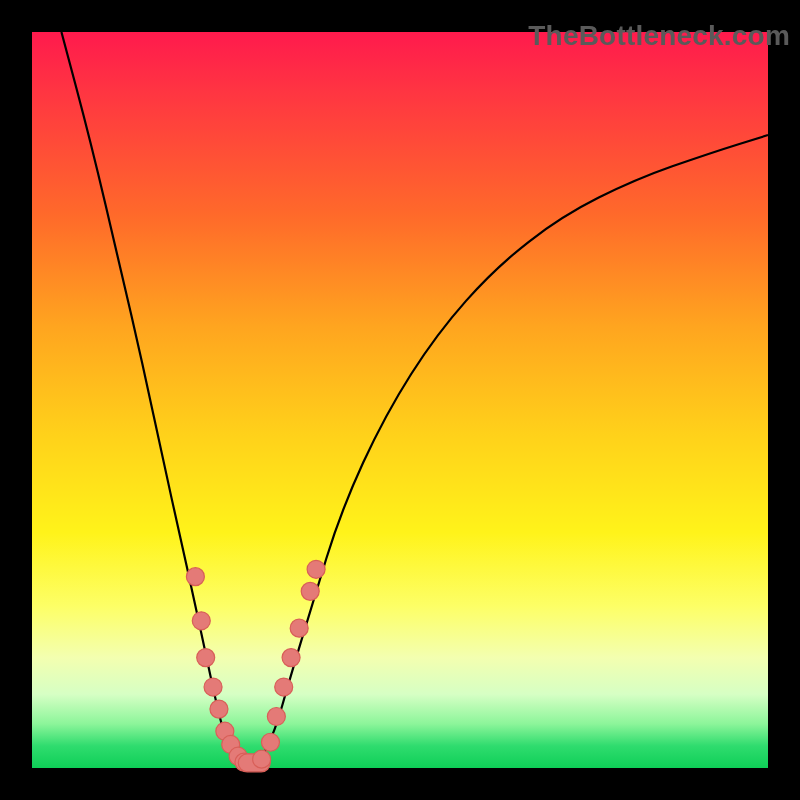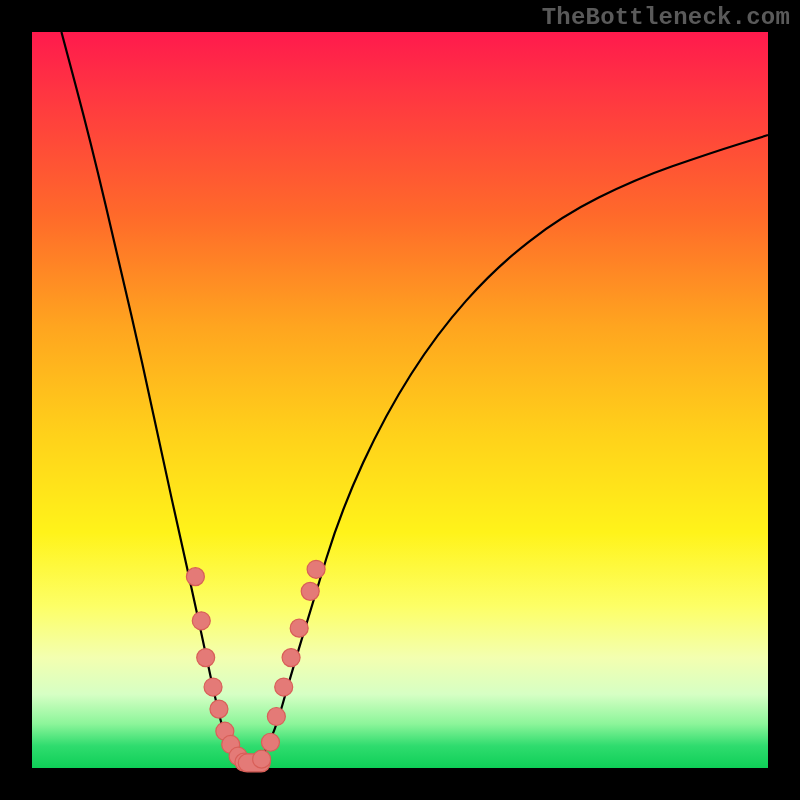--- a/index.html
+++ b/index.html
@@ -33,24 +33,24 @@
       #fff31a 68%,
       #fdff66 78%,
       #f3ffb0 85%,
       #d6ffc4 90%,
       #8cf59a 94%,
       #2fdc6e 97%,
       #0ecf57 100%);
   }
   .watermark {
     position: absolute;
-    top: 4px;
+    top: 20px;
     right: 10px;
-    font-family: Liberation Mono, monospace;
-    font-size: 24px;
+    font-family: Liberation Sans, sans-serif;
+    font-size: 28px;
     font-weight: 600;
     color: #5a5a5a;
     letter-spacing: 0.2px;
     z-index: 50;
   }
   svg.curves {
     position: absolute;
     left: 0;
     top: 0;
     width: 736px;

